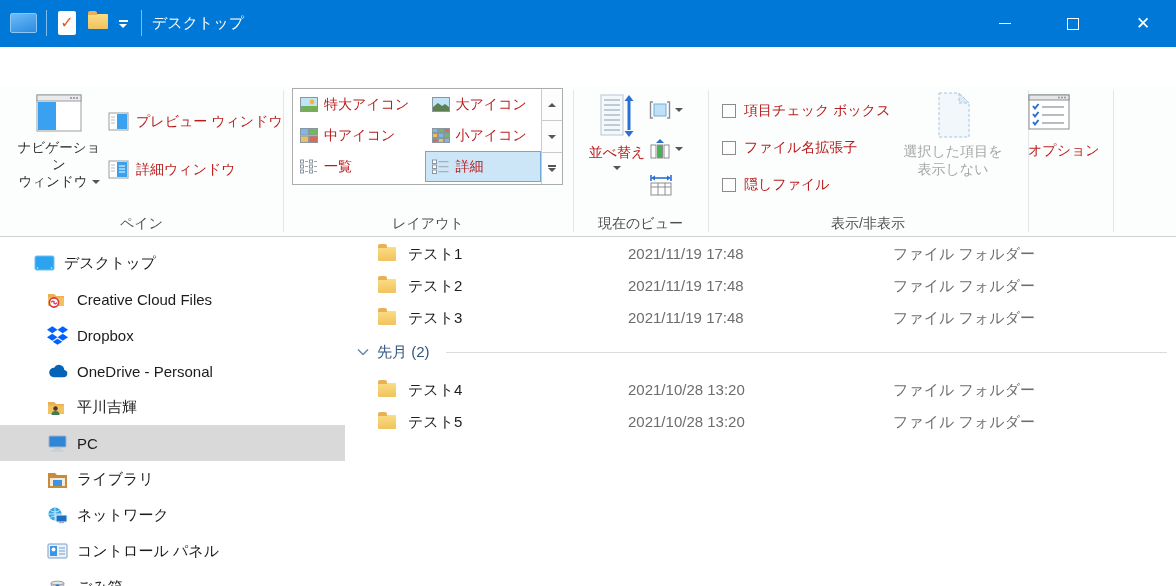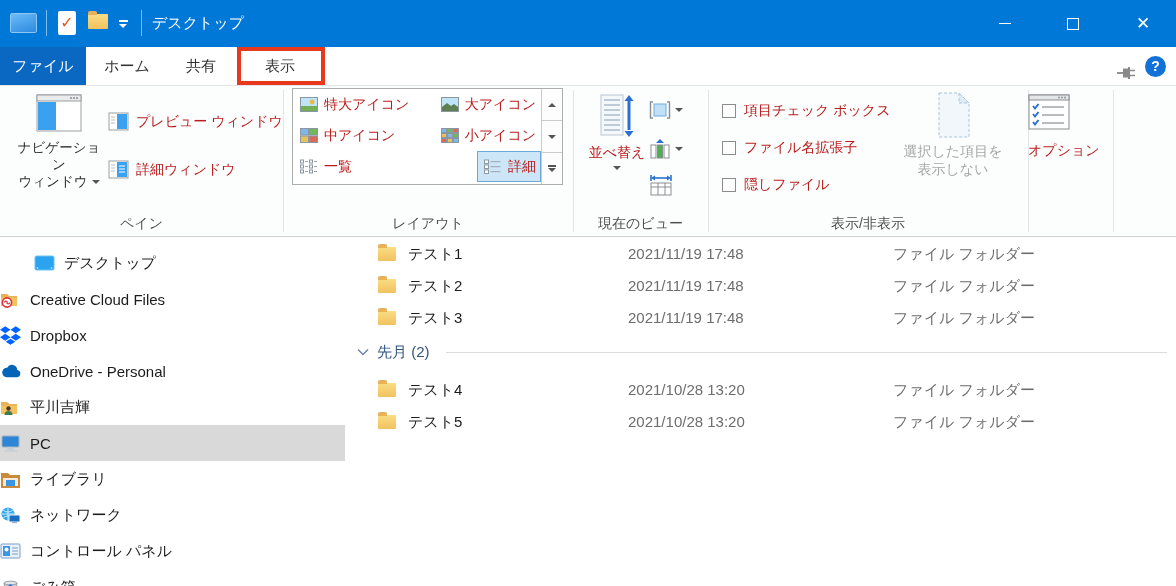--- a/index.html
+++ b/index.html
@@ -54,21 +54,21 @@
   .smallbtn { position:absolute; display:flex; align-items:center; gap:7px; }
   #btn-preview { left:108px; top:26px; }
   #btn-detailpane { left:108px; top:74px; }
 
   
   #gallery { position:absolute; left:9px; top:2px; width:271px; height:97px; background:#fff; border:1px solid #aaacae; display:flex; }
   .gal-col { display:flex; flex-direction:column; }
   .gal-item { height:31px; display:flex; align-items:center; gap:6px; padding:0 4px 0 6px; border:1px solid transparent; }
   .gal-item.sel { background:#cde6f7; border:1px solid #6da8dc; }
   #gal-col1 { width:132px; }
-  #gal-col2 { width:117px;align-items:flex-end; }
+  #gal-col2 { width:117px; }
   #gal-scroll { width:21px; border-left:1px solid #c9cbcd; display:flex; flex-direction:column; }
   .gal-sbtn { flex:1; display:flex; align-items:center; justify-content:center; border-bottom:1px solid #c9cbcd; background:#fdfdfd; }
   .gal-sbtn:last-child { border-bottom:none; }
   .more-bar { width:8px; height:2px; background:#555; margin-bottom:1px; }
 
   
   #btn-sort { position:absolute; left:12px; top:8px; width:64px; }
   .mini-btn { position:absolute; display:flex; align-items:center; gap:4px; }
 
   
@@ -78,21 +78,21 @@
   #btn-hide .lbl { font-size:14px; color:#a6a6a6; line-height:18px; }
 
   
   #btn-options { position:absolute; left:0; right:0; top:8px; text-align:left; }
 
   
   #content { position:absolute; left:0; top:237px; width:1176px; height:349px; background:#fff; }
   #sidebar { position:absolute; left:0; top:0; width:345px; height:349px; }
   .side-row { position:absolute; left:0; width:345px; height:36px; display:flex; align-items:center; gap:9px; font-size:15px; color:#1c1c1c; }
   .side-row.root { padding-left:34px; }
-  .side-row.child { }
+  .side-row.child { padding-left:47px; }
   .side-row.selected { background:#d9d9d9; }
   .sicon { width:21px; height:20px; flex:0 0 21px; display:flex; align-items:center; justify-content:center; }
 
   #filearea { position:absolute; left:345px; top:0; width:831px; height:349px; }
   .frow { position:absolute; left:0; width:831px; height:32px; }
   .frow .ficon { position:absolute; left:33px; top:8px; width:18px; height:14px; }
   .fname { position:absolute; left:63px; top:6px; font-size:15px; color:#1c1c1c; }
   .fdate { position:absolute; left:283px; top:6px; font-size:15px; color:#6d6d6d; }
   .ftype { position:absolute; left:548px; top:6px; font-size:15px; color:#6d6d6d; }
   #group-header { position:absolute; left:12px; top:102px; width:810px; height:26px; display:flex; align-items:center; gap:8px; }
@@ -121,36 +121,20 @@
         <div class="glyph-min"></div>
       </div>
     <div class="win-btn" style="left:1040px">
         <div class="glyph-max"></div>
       </div>
     <div class="win-btn" style="left:1110px">
         <div class="glyph-close">✕</div>
       </div>
   </div>
 
-  <div id="tabrow">
-    <div class="tab" id="tab-file">ファイル</div>
-    <div class="tab" id="tab-home">ホーム</div>
-    <div class="tab" id="tab-share">共有</div>
-    <div class="tab" id="tab-view">表示</div>
-    <div id="view-highlight"></div>
-    <div id="ribbon-pin">
-      <svg width="19" height="12" viewBox="0 0 19 12">
-          <path d="M0 6 h6" stroke="#7a7a7a" stroke-width="1.6"></path>
-          <rect x="6" y="1.5" width="6" height="9" fill="#8a8a8a"></rect>
-          <path d="M12 0 v12" stroke="#8a8a8a" stroke-width="2"></path>
-          <path d="M13 3.5 h5 M13 8.5 h5" stroke="#8a8a8a" stroke-width="1.4"></path>
-        </svg>
-    </div>
-    <div id="ribbon-help">?</div>
-  </div>
 
   <div id="ribbon">
     <div class="rdivider" style="left:283px"></div>
     <div class="rdivider" style="left:573px"></div>
     <div class="rdivider" style="left:708px"></div>
     <div class="rdivider" style="left:1028px"></div>
     <div class="rdivider" style="left:1113px"></div>
 
     <div class="rgroup" style="left:0;width:283px">
       <div class="bigbtn" id="btn-nav">

